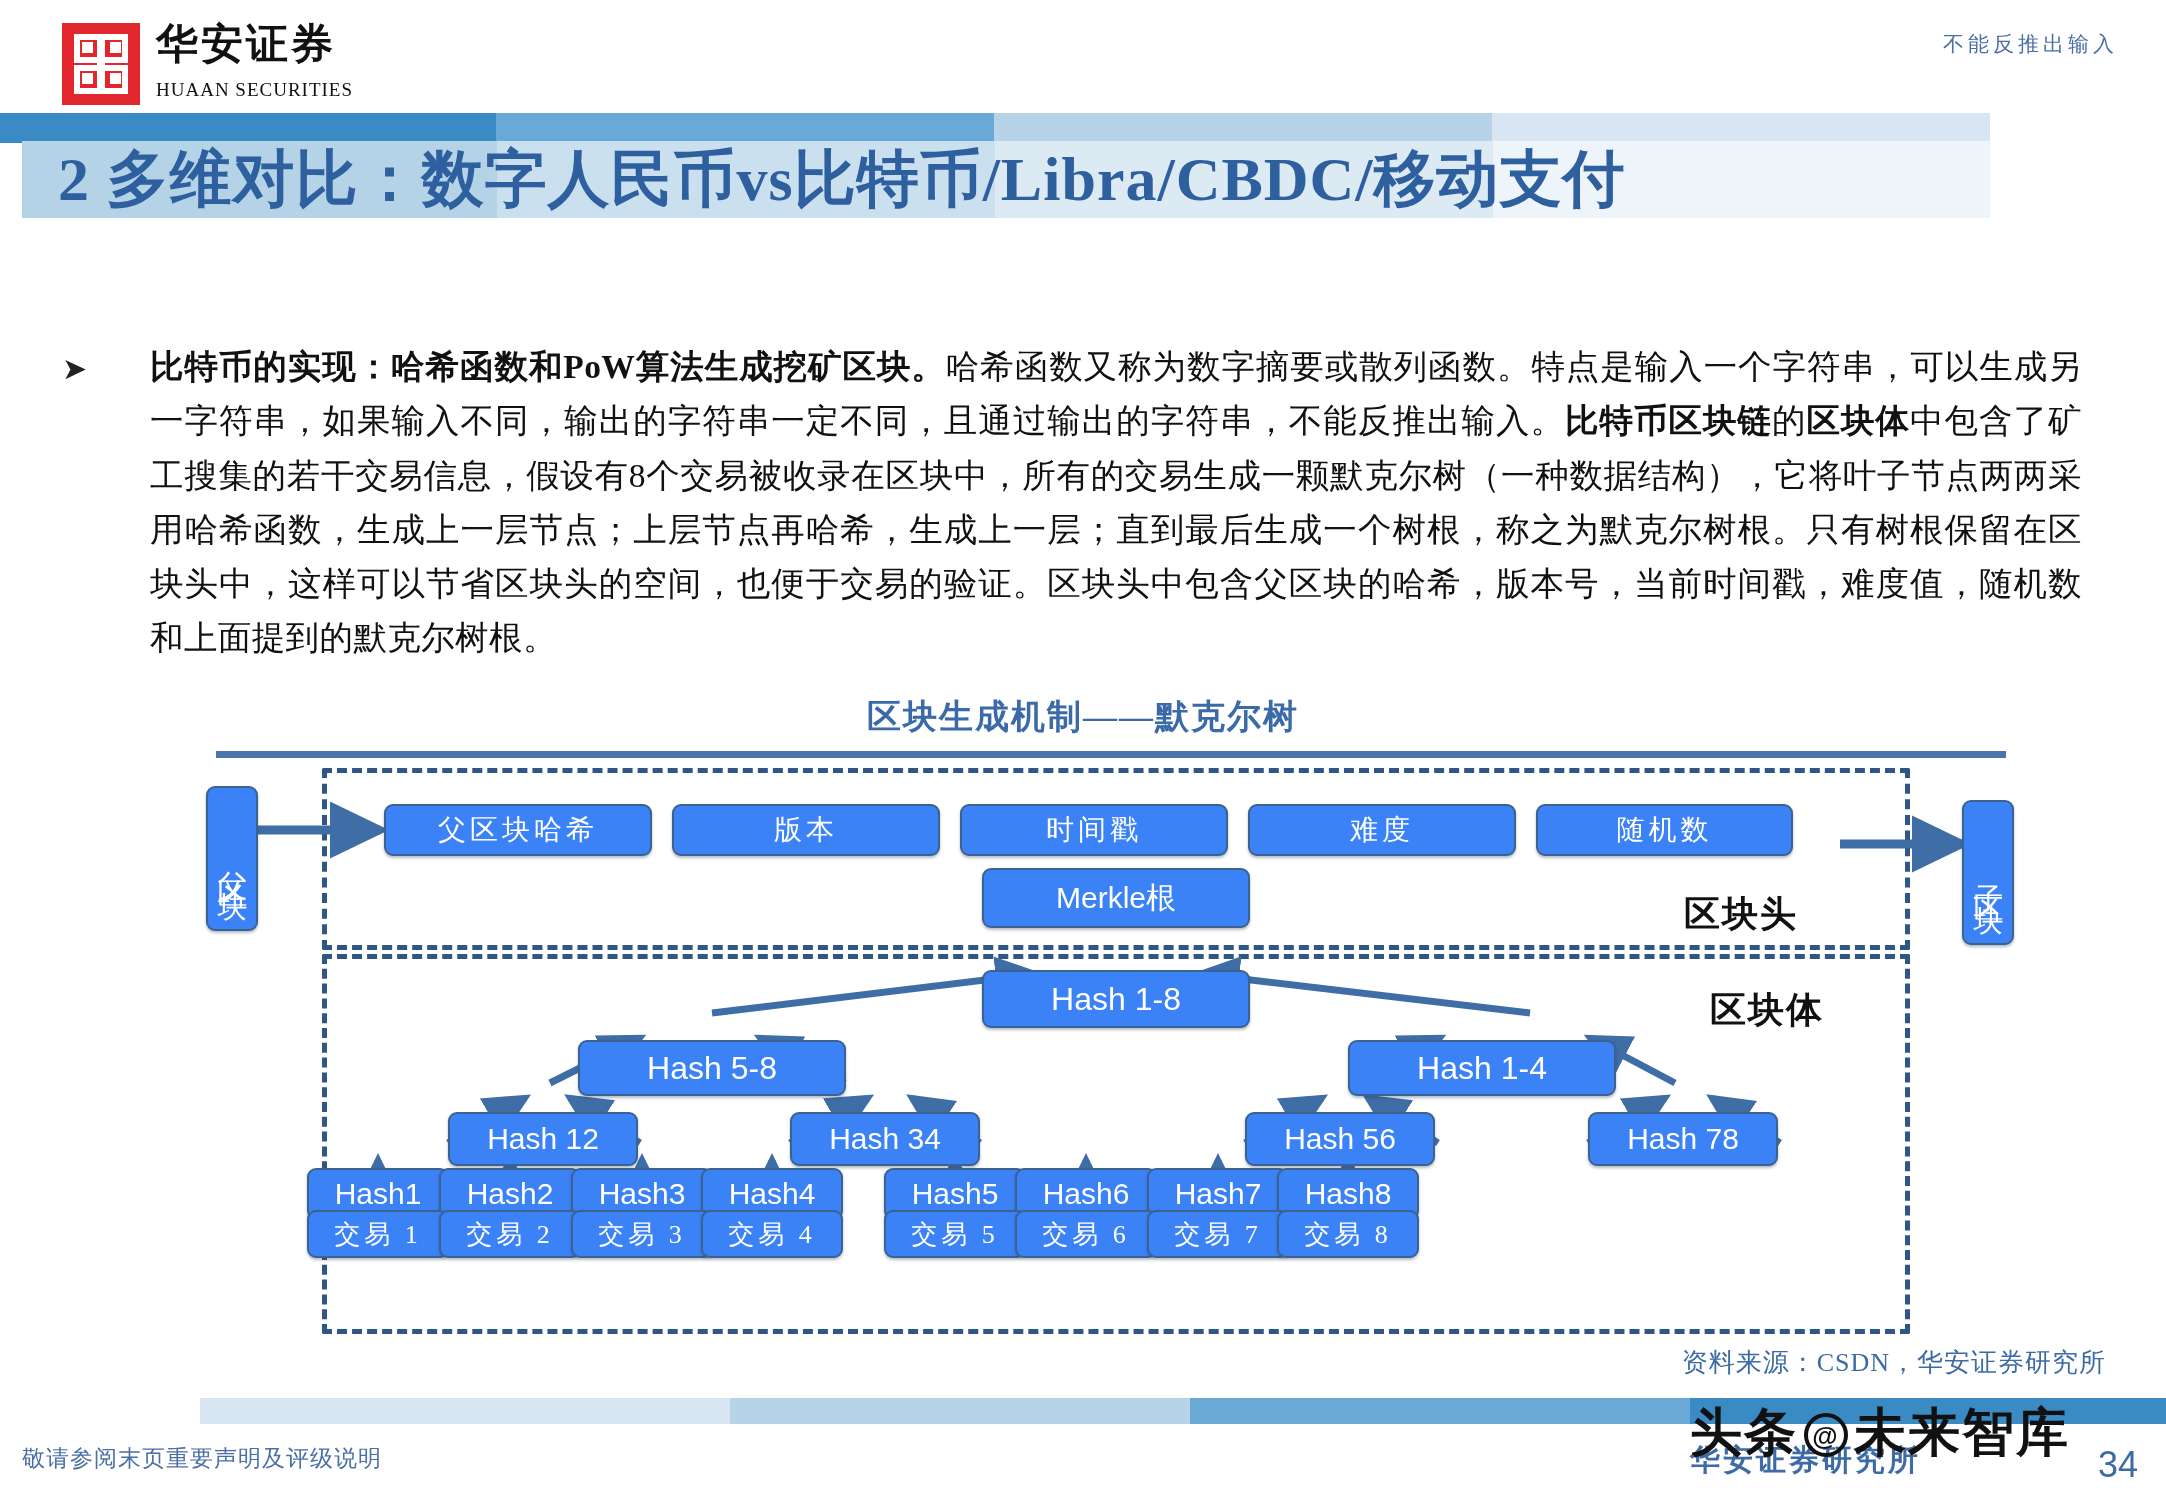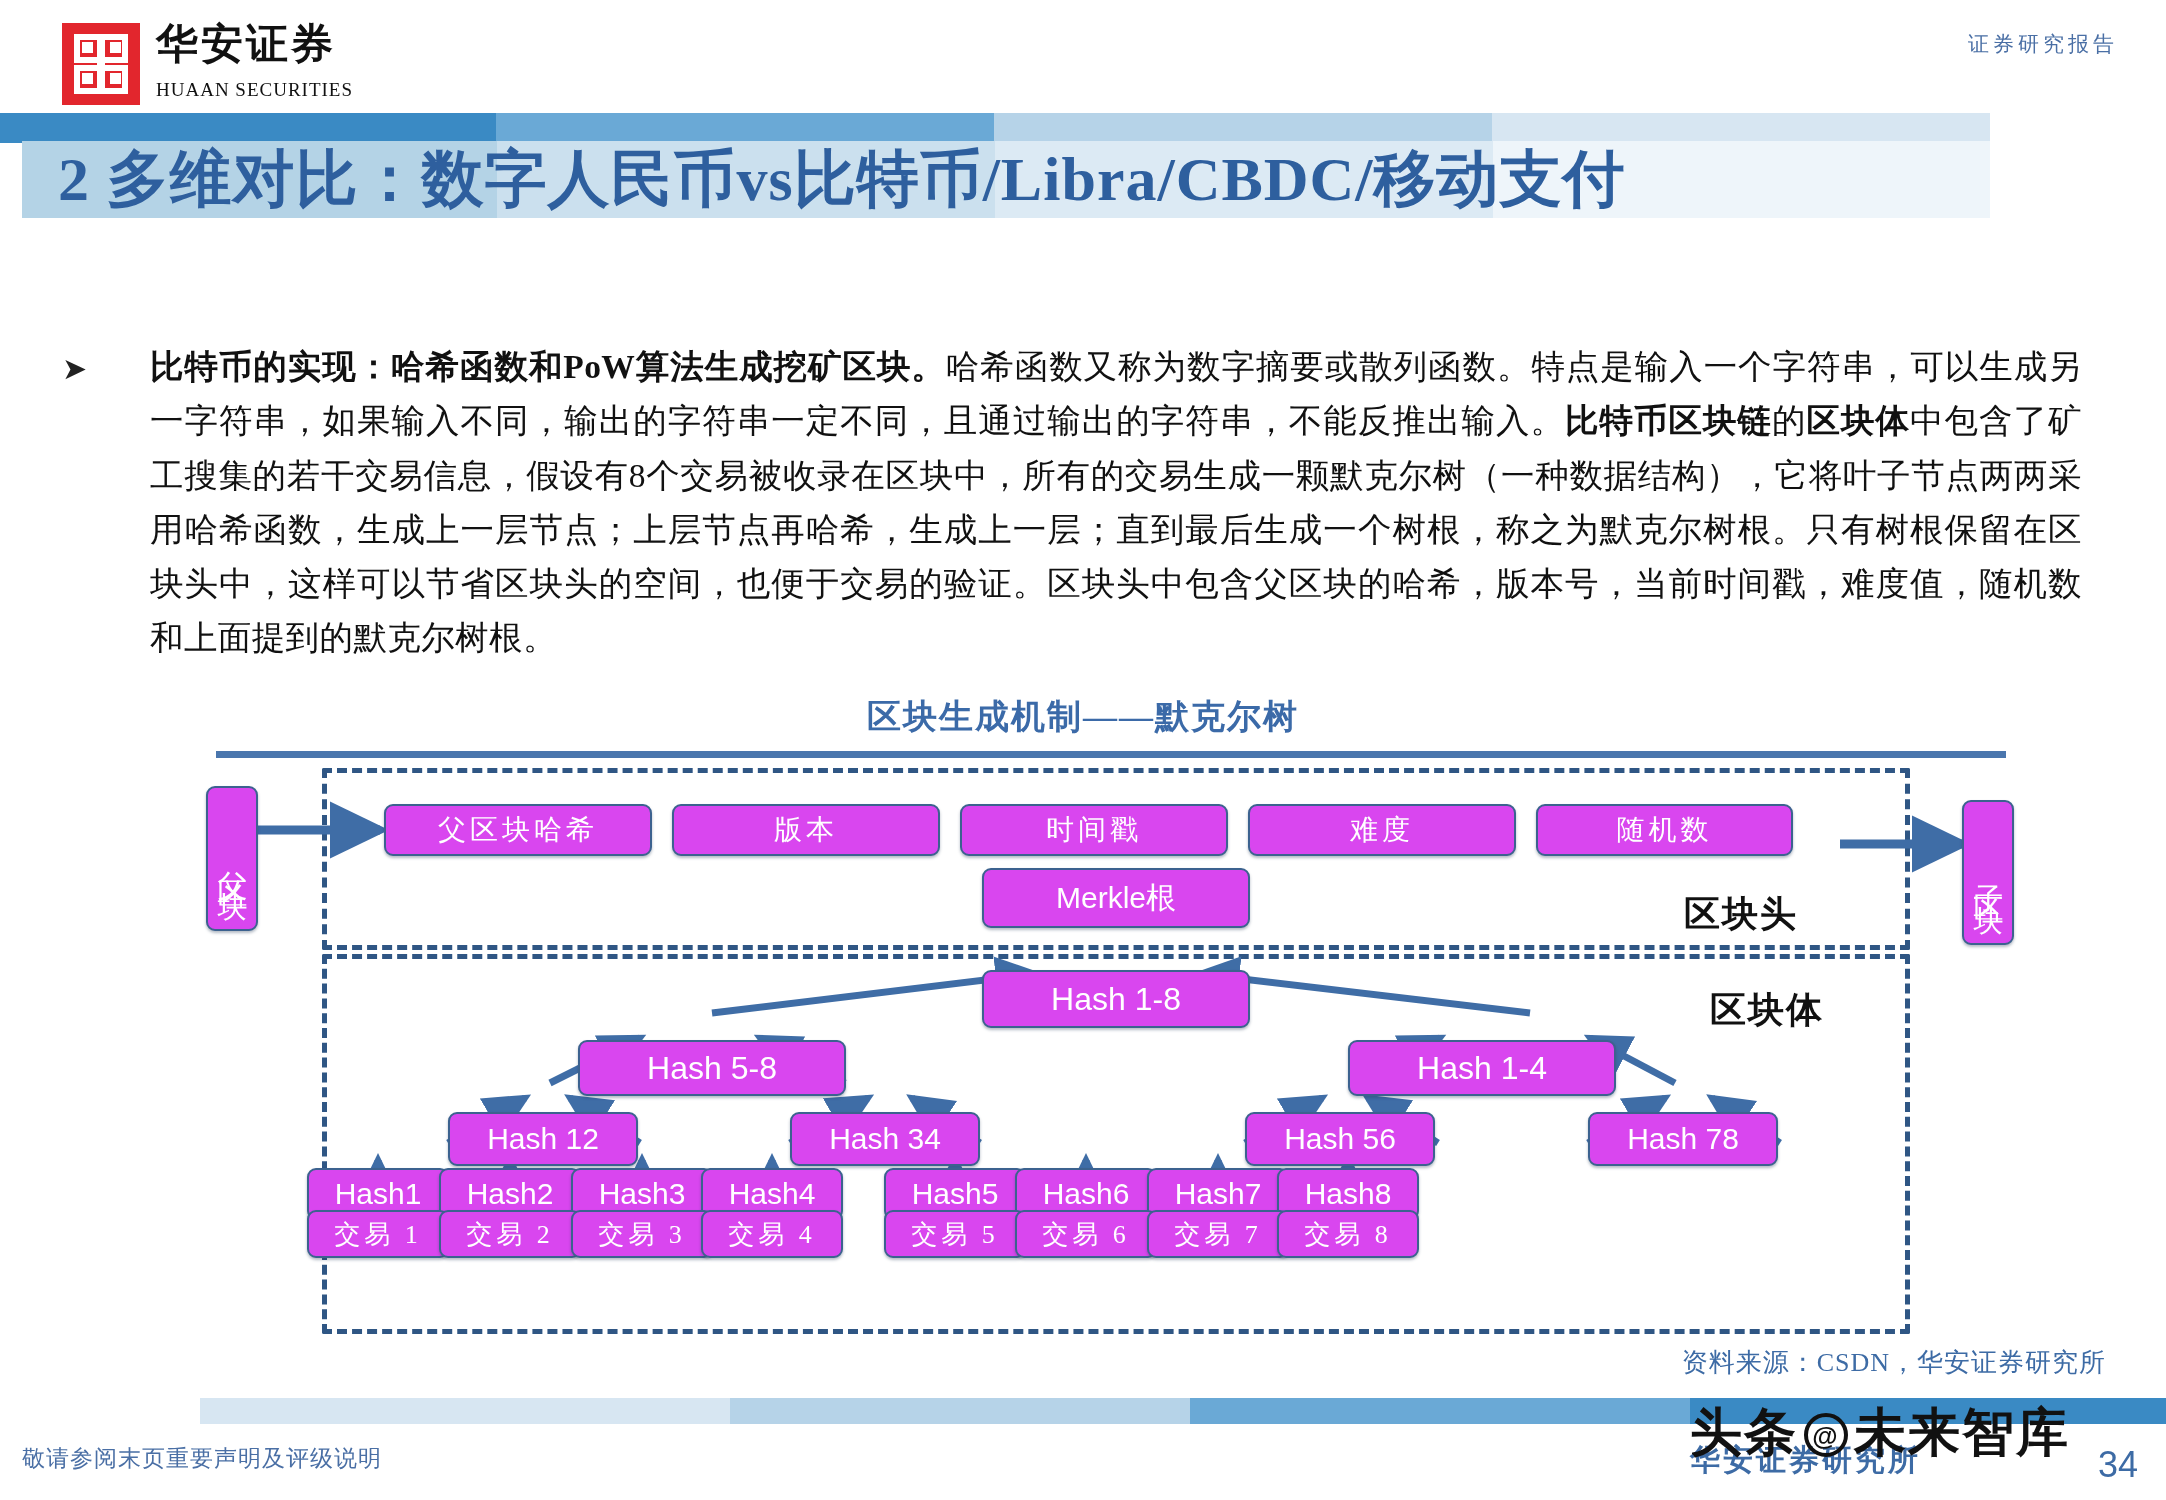--- a/index.html
+++ b/index.html
@@ -97,21 +97,21 @@
     position: absolute; left: 322px; top: 10px; width: 1588px; height: 182px;
     border: 5px dashed #2f5684; border-radius: 2px;
   }
   .dash-body {
     position: absolute; left: 322px; top: 196px; width: 1588px; height: 380px;
     border: 5px dashed #2f5684; border-radius: 2px;
   }
 
   .nd {
     position: absolute;
-    background: #d946ef;
+    background: #3b82f6;
     border: 2px solid #3c628f;
     border-radius: 9px;
     color: #fff;
     display: flex; align-items: center; justify-content: center;
     font-family: "Liberation Sans", sans-serif;
     box-shadow: 0 2px 3px rgba(40,60,90,0.35);
   }
   .nd.cn { font-family: "Liberation Serif", serif; letter-spacing: 4px; }
   .nd.vert {
     writing-mode: vertical-rl; letter-spacing: 10px; padding-top: 6px;
@@ -159,21 +159,21 @@
     display: inline-block; width: 44px; height: 44px; border: 4px solid #111;
     border-radius: 50%; font-size: 26px; line-height: 38px; text-align: center;
     vertical-align: 5px; margin: 0 6px;
   }
 </style>
 </head>
 <body>
 
 <div class="page">
 
-  <div class="hdr-report">证券研究报告</div>
+  <div class="hdr-report">不能反推出输入</div>
 
   <div class="logo-wrap">
     <div class="logo-mark">
       <div class="in1"></div>
       <div class="in2"></div>
       <div class="bar"></div>
       <div class="sq" style="left:20px;top:19px;"></div>
       <div class="sq" style="left:48px;top:19px;"></div>
       <div class="sq" style="left:20px;top:50px;"></div>
       <div class="sq" style="left:48px;top:50px;"></div>

